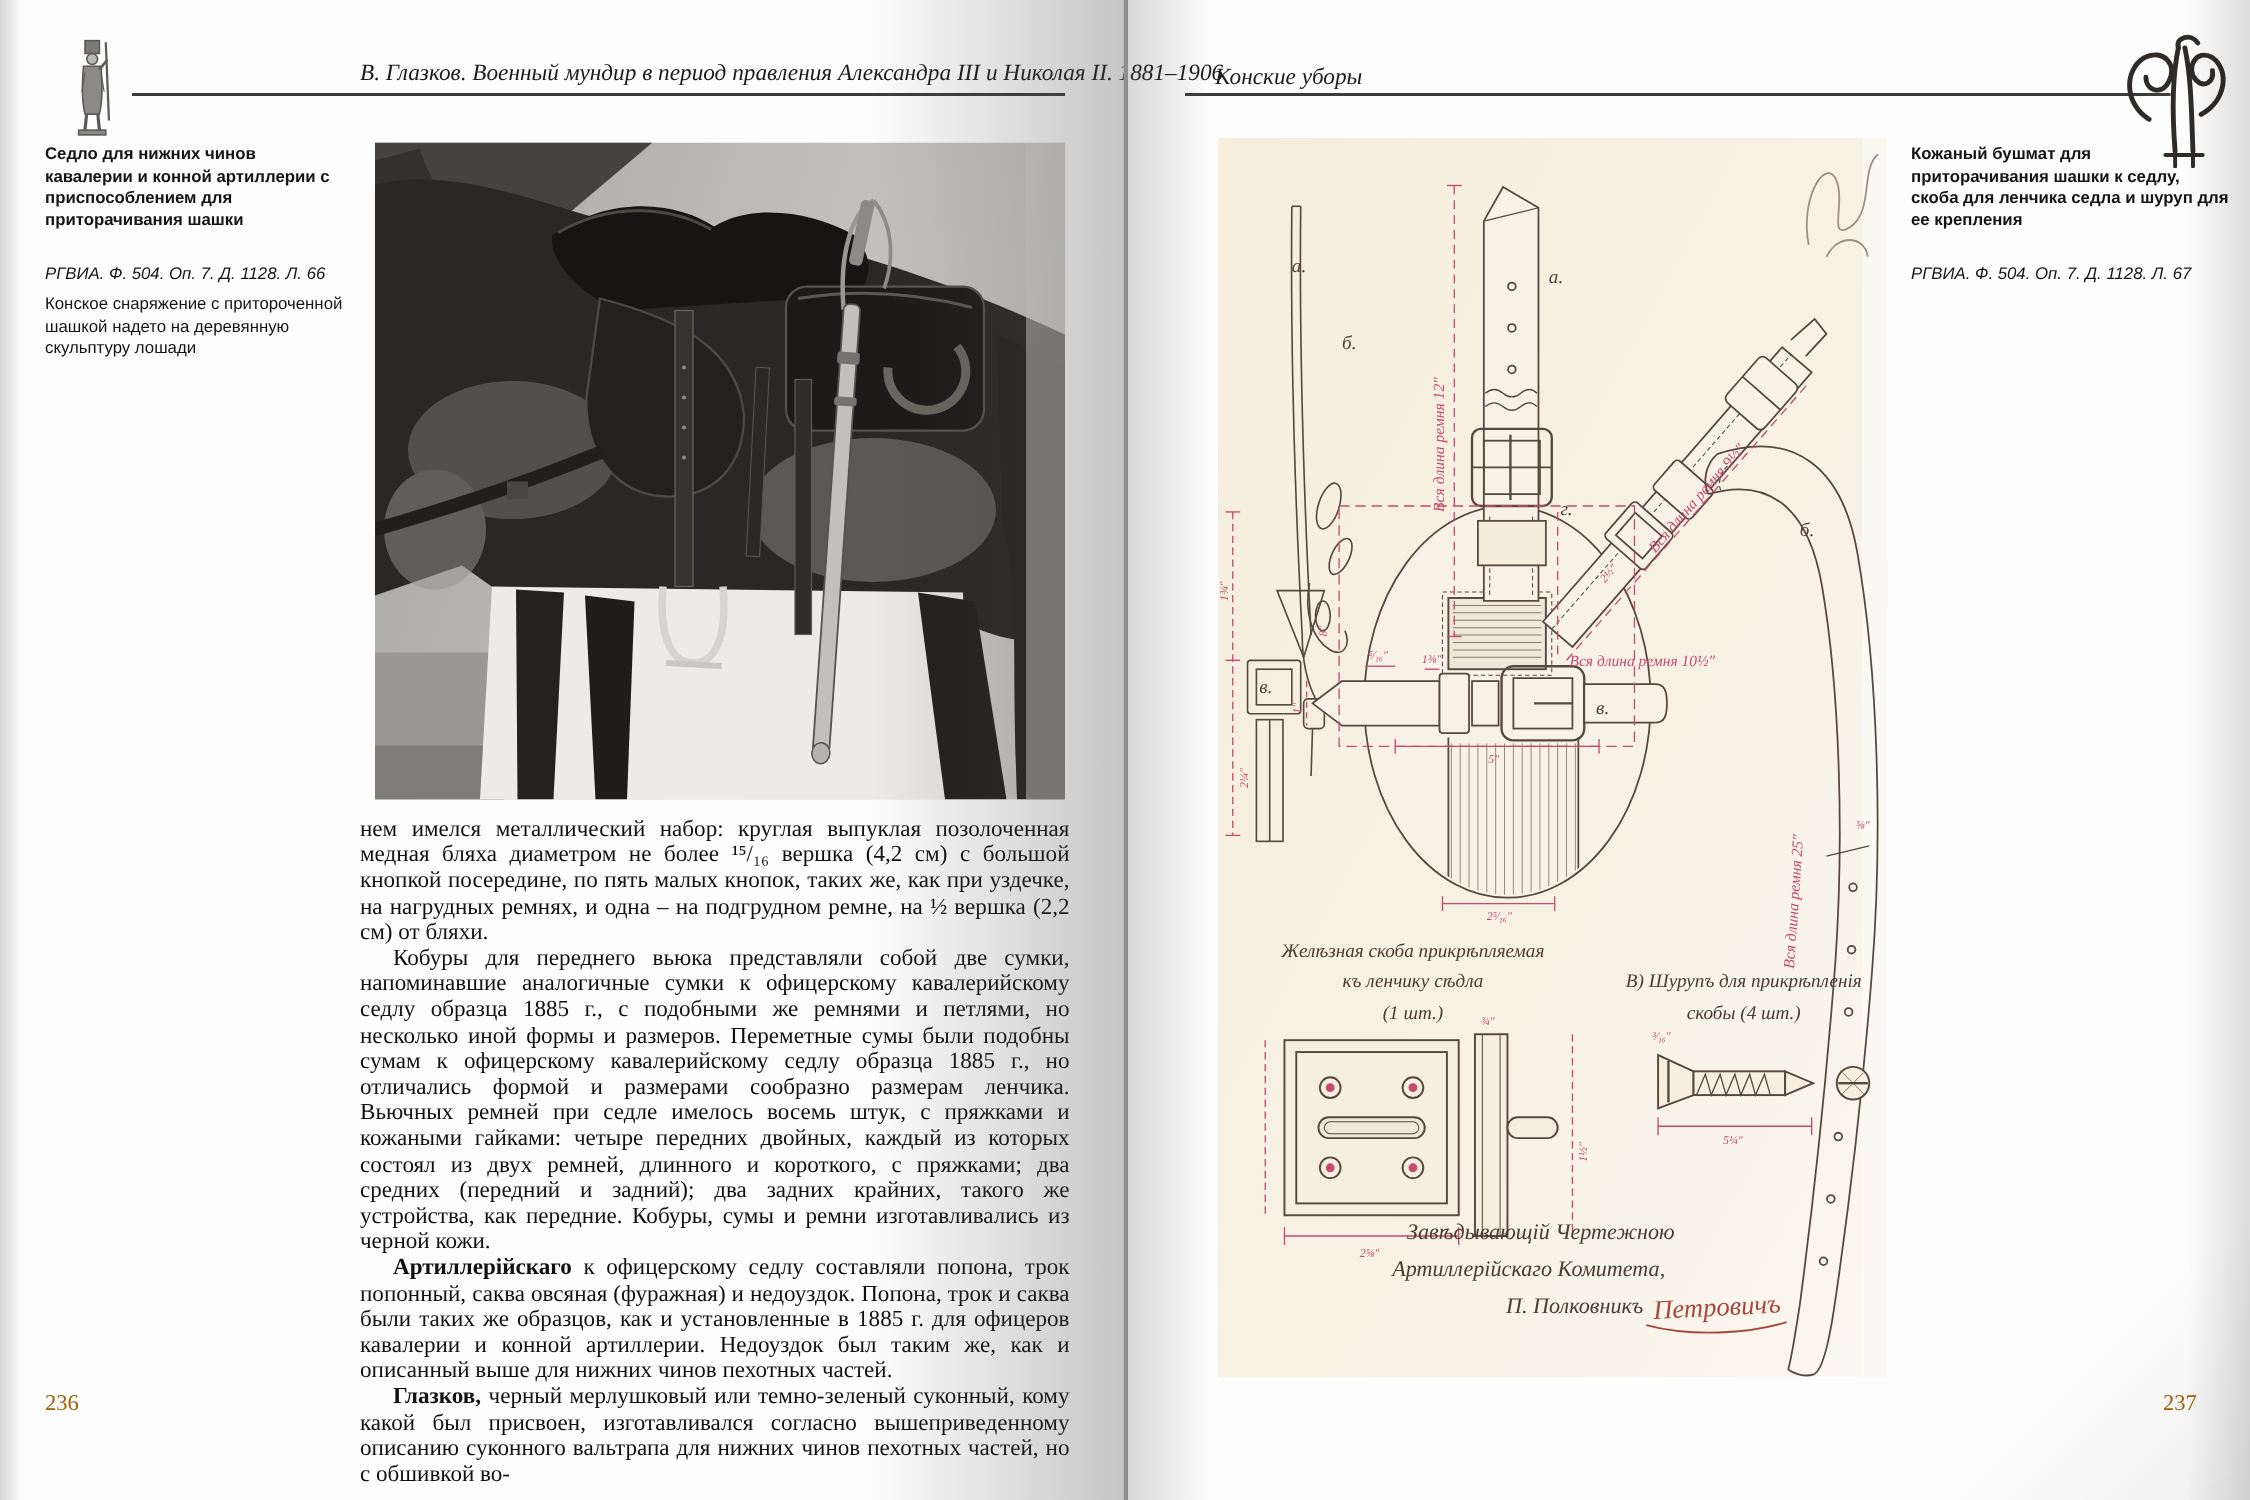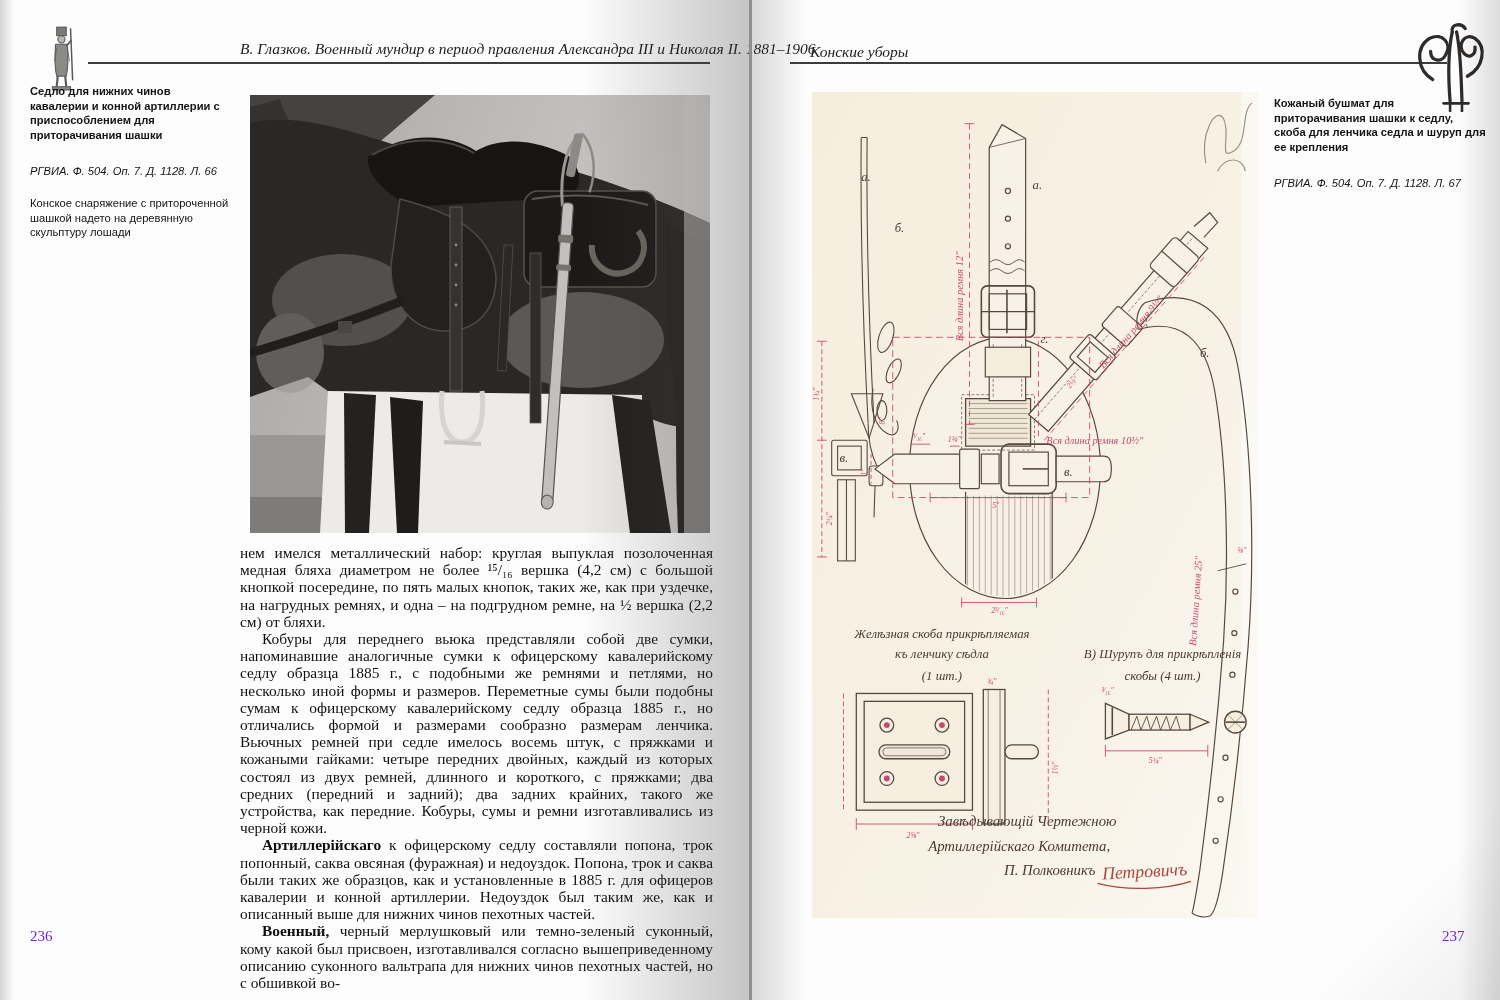--- a/index.html
+++ b/index.html
@@ -20,36 +20,36 @@
 
   .running-head{position:absolute;font-style:italic;font-size:15.5px;color:#1b1b1b;white-space:nowrap;}
   .head-left{left:240px;top:40px;width:473px;text-align:center;}
   .head-right{left:810px;top:43px;font-style:italic;}
   .head-rule{position:absolute;height:1.7px;background:#3c3c3c;top:62px;}
   .rule-left{left:88px;width:622px;}
   .rule-right{left:790px;width:657px;}
 
   .fig-caption{position:absolute;font-family:"Liberation Sans","DejaVu Sans",sans-serif;
                font-size:11.2px;line-height:14.6px;color:#141414;}
-  .cap-left{left:30px;top:84px;width:202px;}
+  .cap-left{left:30px;top:96px;width:202px;}
   .cap-right{left:1274px;top:96px;width:212px;}
   .fig-caption .title{font-weight:bold;}
   .fig-caption .source{font-style:italic;margin-top:22px;}
-  .fig-caption .note{margin-top:17px;}
+  .fig-caption .note{margin-top:5px;}
 
   .photo{position:absolute;left:250px;top:95px;width:460px;height:438px;}
   .drawing{position:absolute;left:812px;top:92px;width:446px;height:826px;}
 
   .body-text{position:absolute;left:240px;top:544px;width:473px;
              font-size:15.4px;line-height:17.2px;text-align:justify;color:#101010;}
   .body-text p{margin:0;text-indent:22px;}
   .body-text p.first{text-indent:0;}
   .body-text b{font-weight:bold;}
 
-  .page-num{position:absolute;font-size:15px;color:#6d28d9;}
+  .page-num{position:absolute;font-size:15px;color:#a16207;}
   .pn-left{left:30px;top:928px;}
   .pn-right{left:1442px;top:928px;}
 
   .ornament{position:absolute;}
   .orn-left{left:44px;top:25px;width:36px;height:66px;}
   .orn-right{left:1408px;top:20px;width:82px;height:92px;}
 
   svg text{font-family:"Liberation Serif","DejaVu Serif",serif;}
   .script-t{font-style:italic;fill:#4a3a30;}
   .dim-t{font-style:italic;fill:#c64a70;}
@@ -139,21 +139,21 @@
       <rect x="314" y="170" width="15" height="6" rx="2" fill="#76726e"></rect>
       <ellipse cx="321.5" cy="408" rx="6" ry="7" fill="#b5b3af" stroke="#57534f"></ellipse>
     </g>
     <rect x="434" y="0" width="26" height="438" fill="#d2d0cd" opacity="0.55"></rect>
   </svg>
 
   <div class="body-text">
     <p class="first">нем имелся металлический набор: круглая выпуклая позолоченная медная бляха диаметром не более ¹⁵/₁₆ вершка (4,2 см) с большой кнопкой посередине, по пять малых кнопок, таких же, как при уздечке, на нагрудных ремнях, и одна – на подгрудном ремне, на ½ вершка (2,2 см) от бляхи.</p>
     <p>Кобуры для переднего вьюка представляли собой две сумки, напоминавшие аналогичные сумки к офицерскому кавалерийскому седлу образца 1885 г., с подобными же ремнями и петлями, но несколько иной формы и размеров. Переметные сумы были подобны сумам к офицерскому кавалерийскому седлу образца 1885 г., но отличались формой и размерами сообразно размерам ленчика. Вьючных ремней при седле имелось восемь штук, с пряжками и кожаными гайками: четыре передних двойных, каждый из которых состоял из двух ремней, длинного и короткого, с пряжками; два средних (передний и задний); два задних крайних, такого же устройства, как передние. Кобуры, сумы и ремни изготавливались из черной кожи.</p>
     <p><b>Артиллерійскаго</b><span> к офицерскому седлу составляли попона, трок попонный, саква овсяная (фуражная) и недоуздок. Попона, трок и саква были таких же образцов, как и установленные в 1885 г. для офицеров кавалерии и конной артиллерии. Недоуздок был таким же, как и описанный выше для нижних чинов пехотных частей.</span></p>
-    <p><b>Военный,</b><span> черный мерлушковый или темно-зеленый суконный, кому какой был присвоен, изготавливался согласно вышеприведенному описанию суконного вальтрапа для нижних чинов пехотных частей, но с обшивкой во-</span></p>
+    <p><b>Глазков,</b><span> черный мерлушковый или темно-зеленый суконный, кому какой был присвоен, изготавливался согласно вышеприведенному описанию суконного вальтрапа для нижних чинов пехотных частей, но с обшивкой во-</span></p>
   </div>
 
   <div class="page-num pn-left">236</div>
 
   <div class="running-head head-right">Конские уборы</div>
   <div class="head-rule rule-right"></div>
   <svg class="ornament orn-right" viewBox="0 0 70 85">
     <g stroke="#2e2b29" stroke-width="3" fill="none" stroke-linecap="round">
       <path d="M20,55 C5,46 4,25 17,17 C29,11 38,22 32,32 C28,40 18,38 18,29"></path>
       <path d="M52,52 C67,44 70,25 59,17 C49,11 42,24 49,31 C54,36 60,32 59,25"></path>

